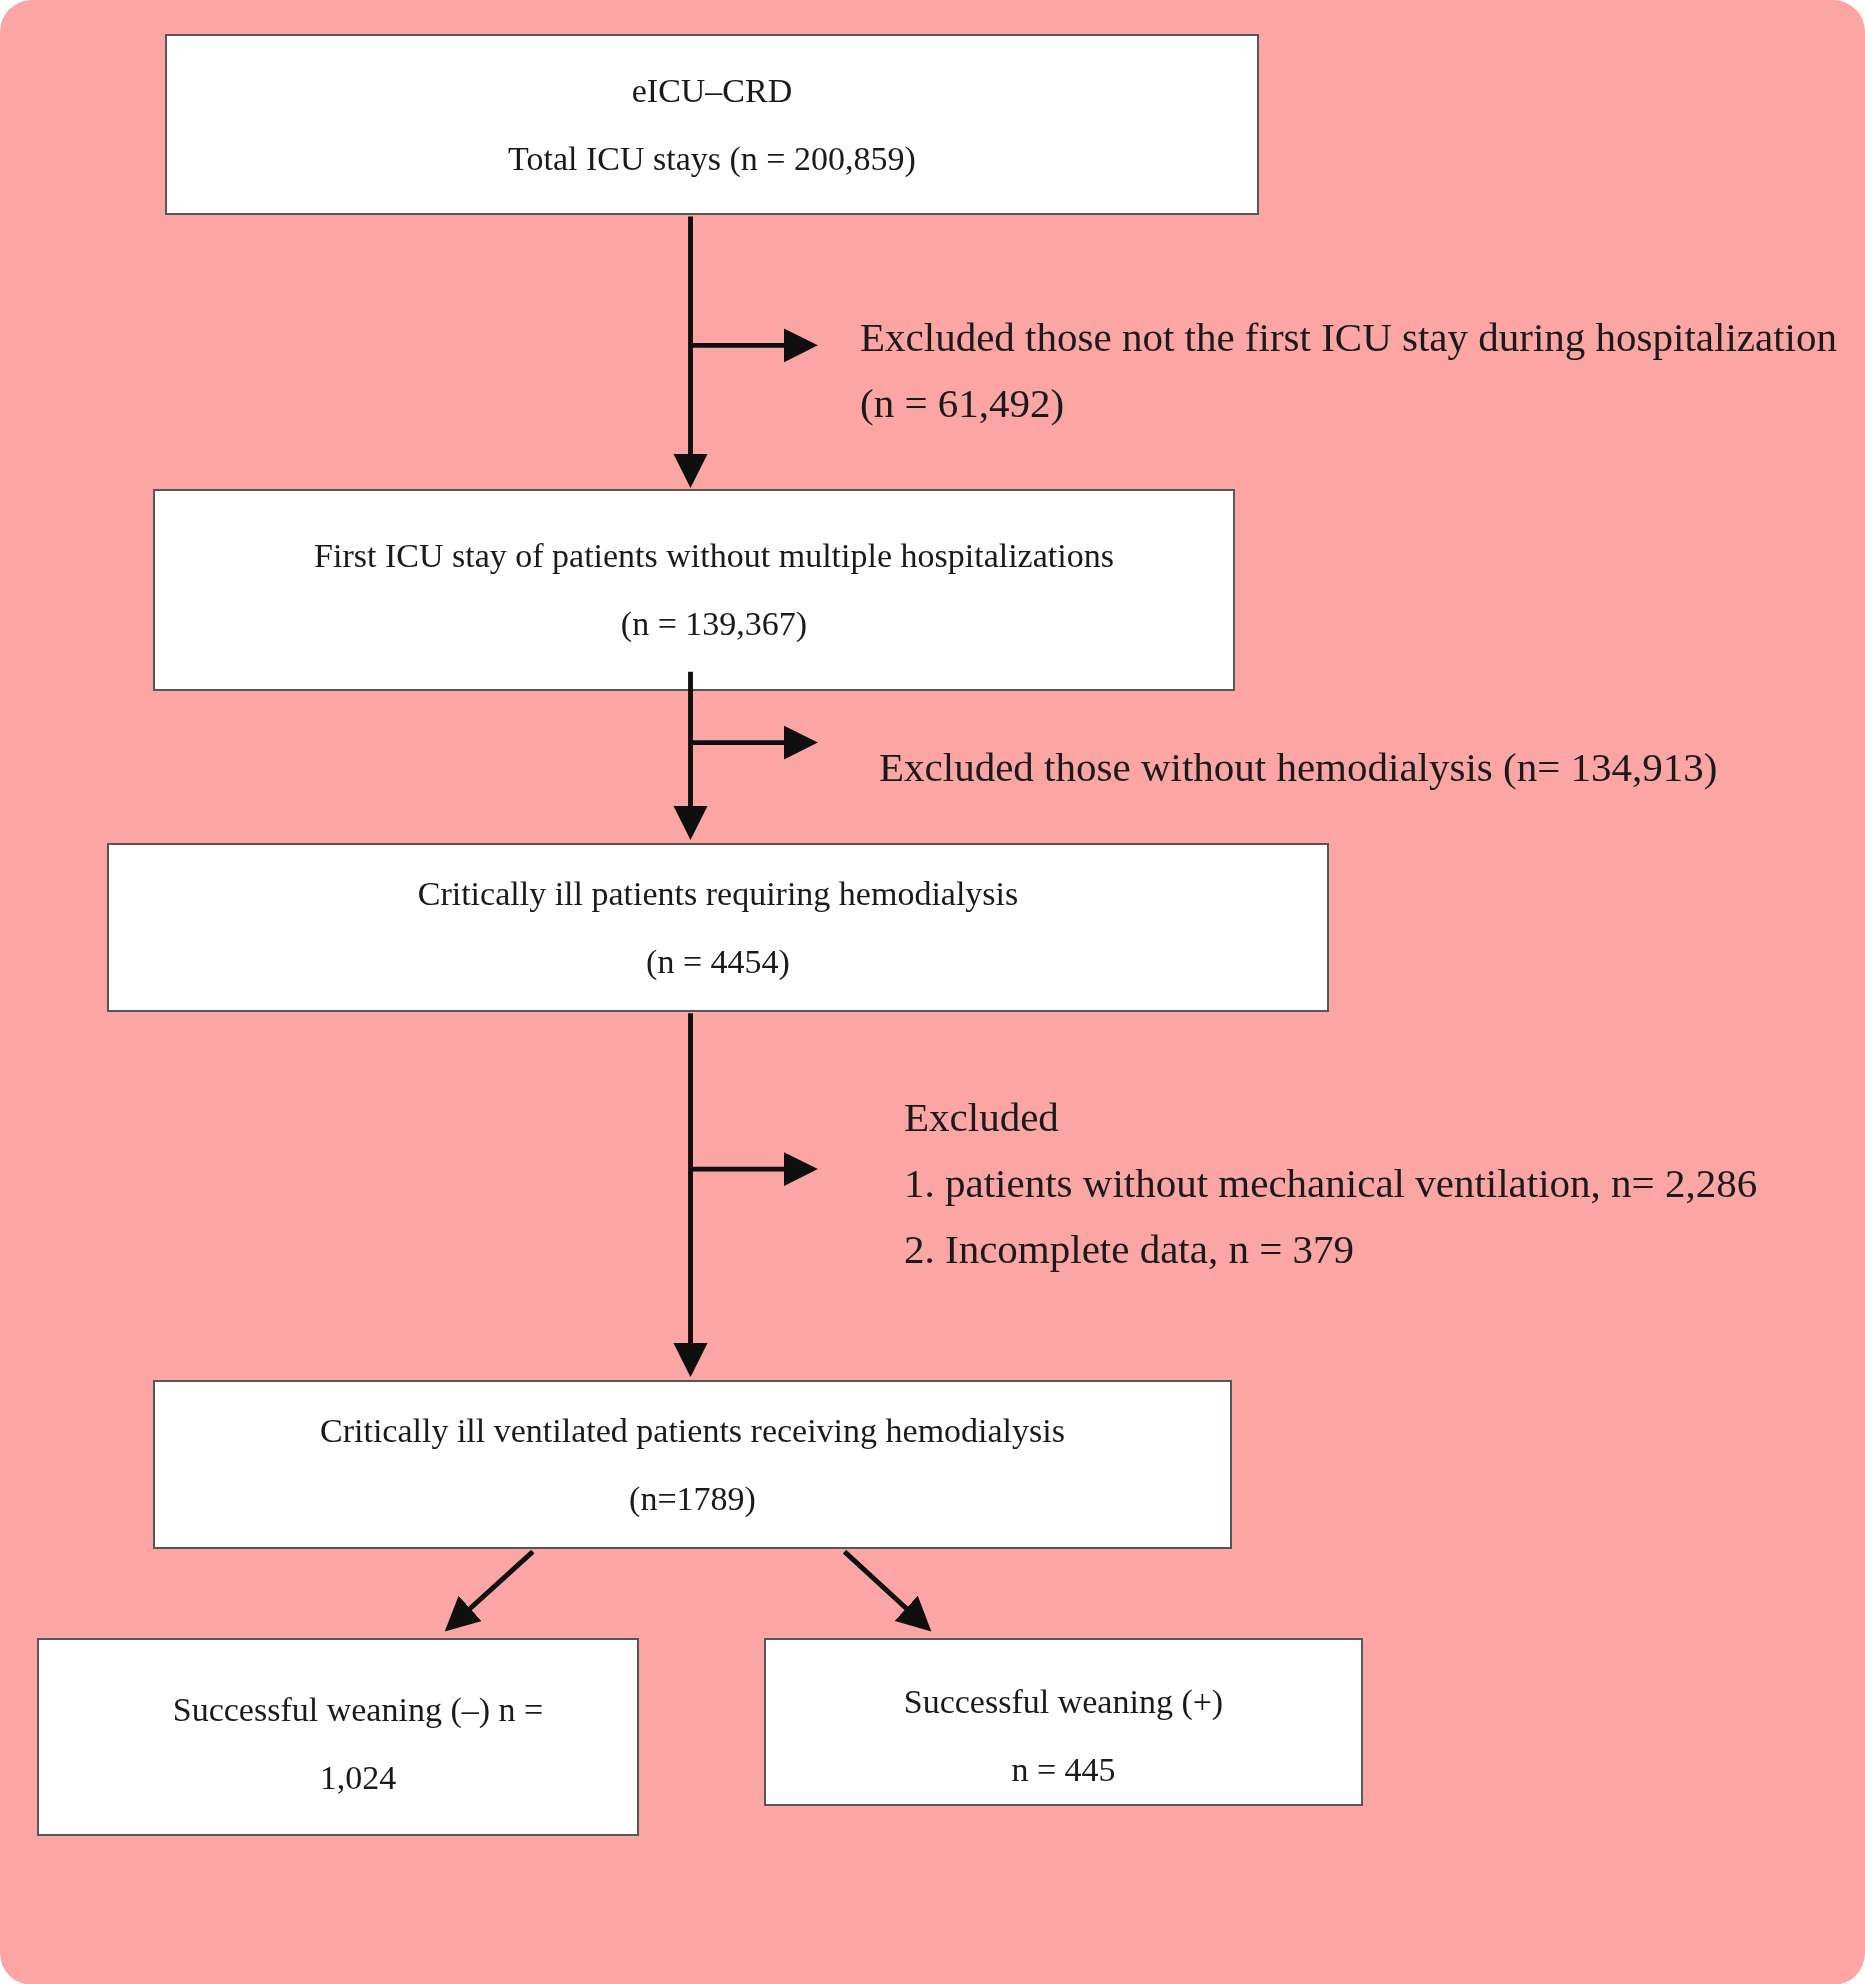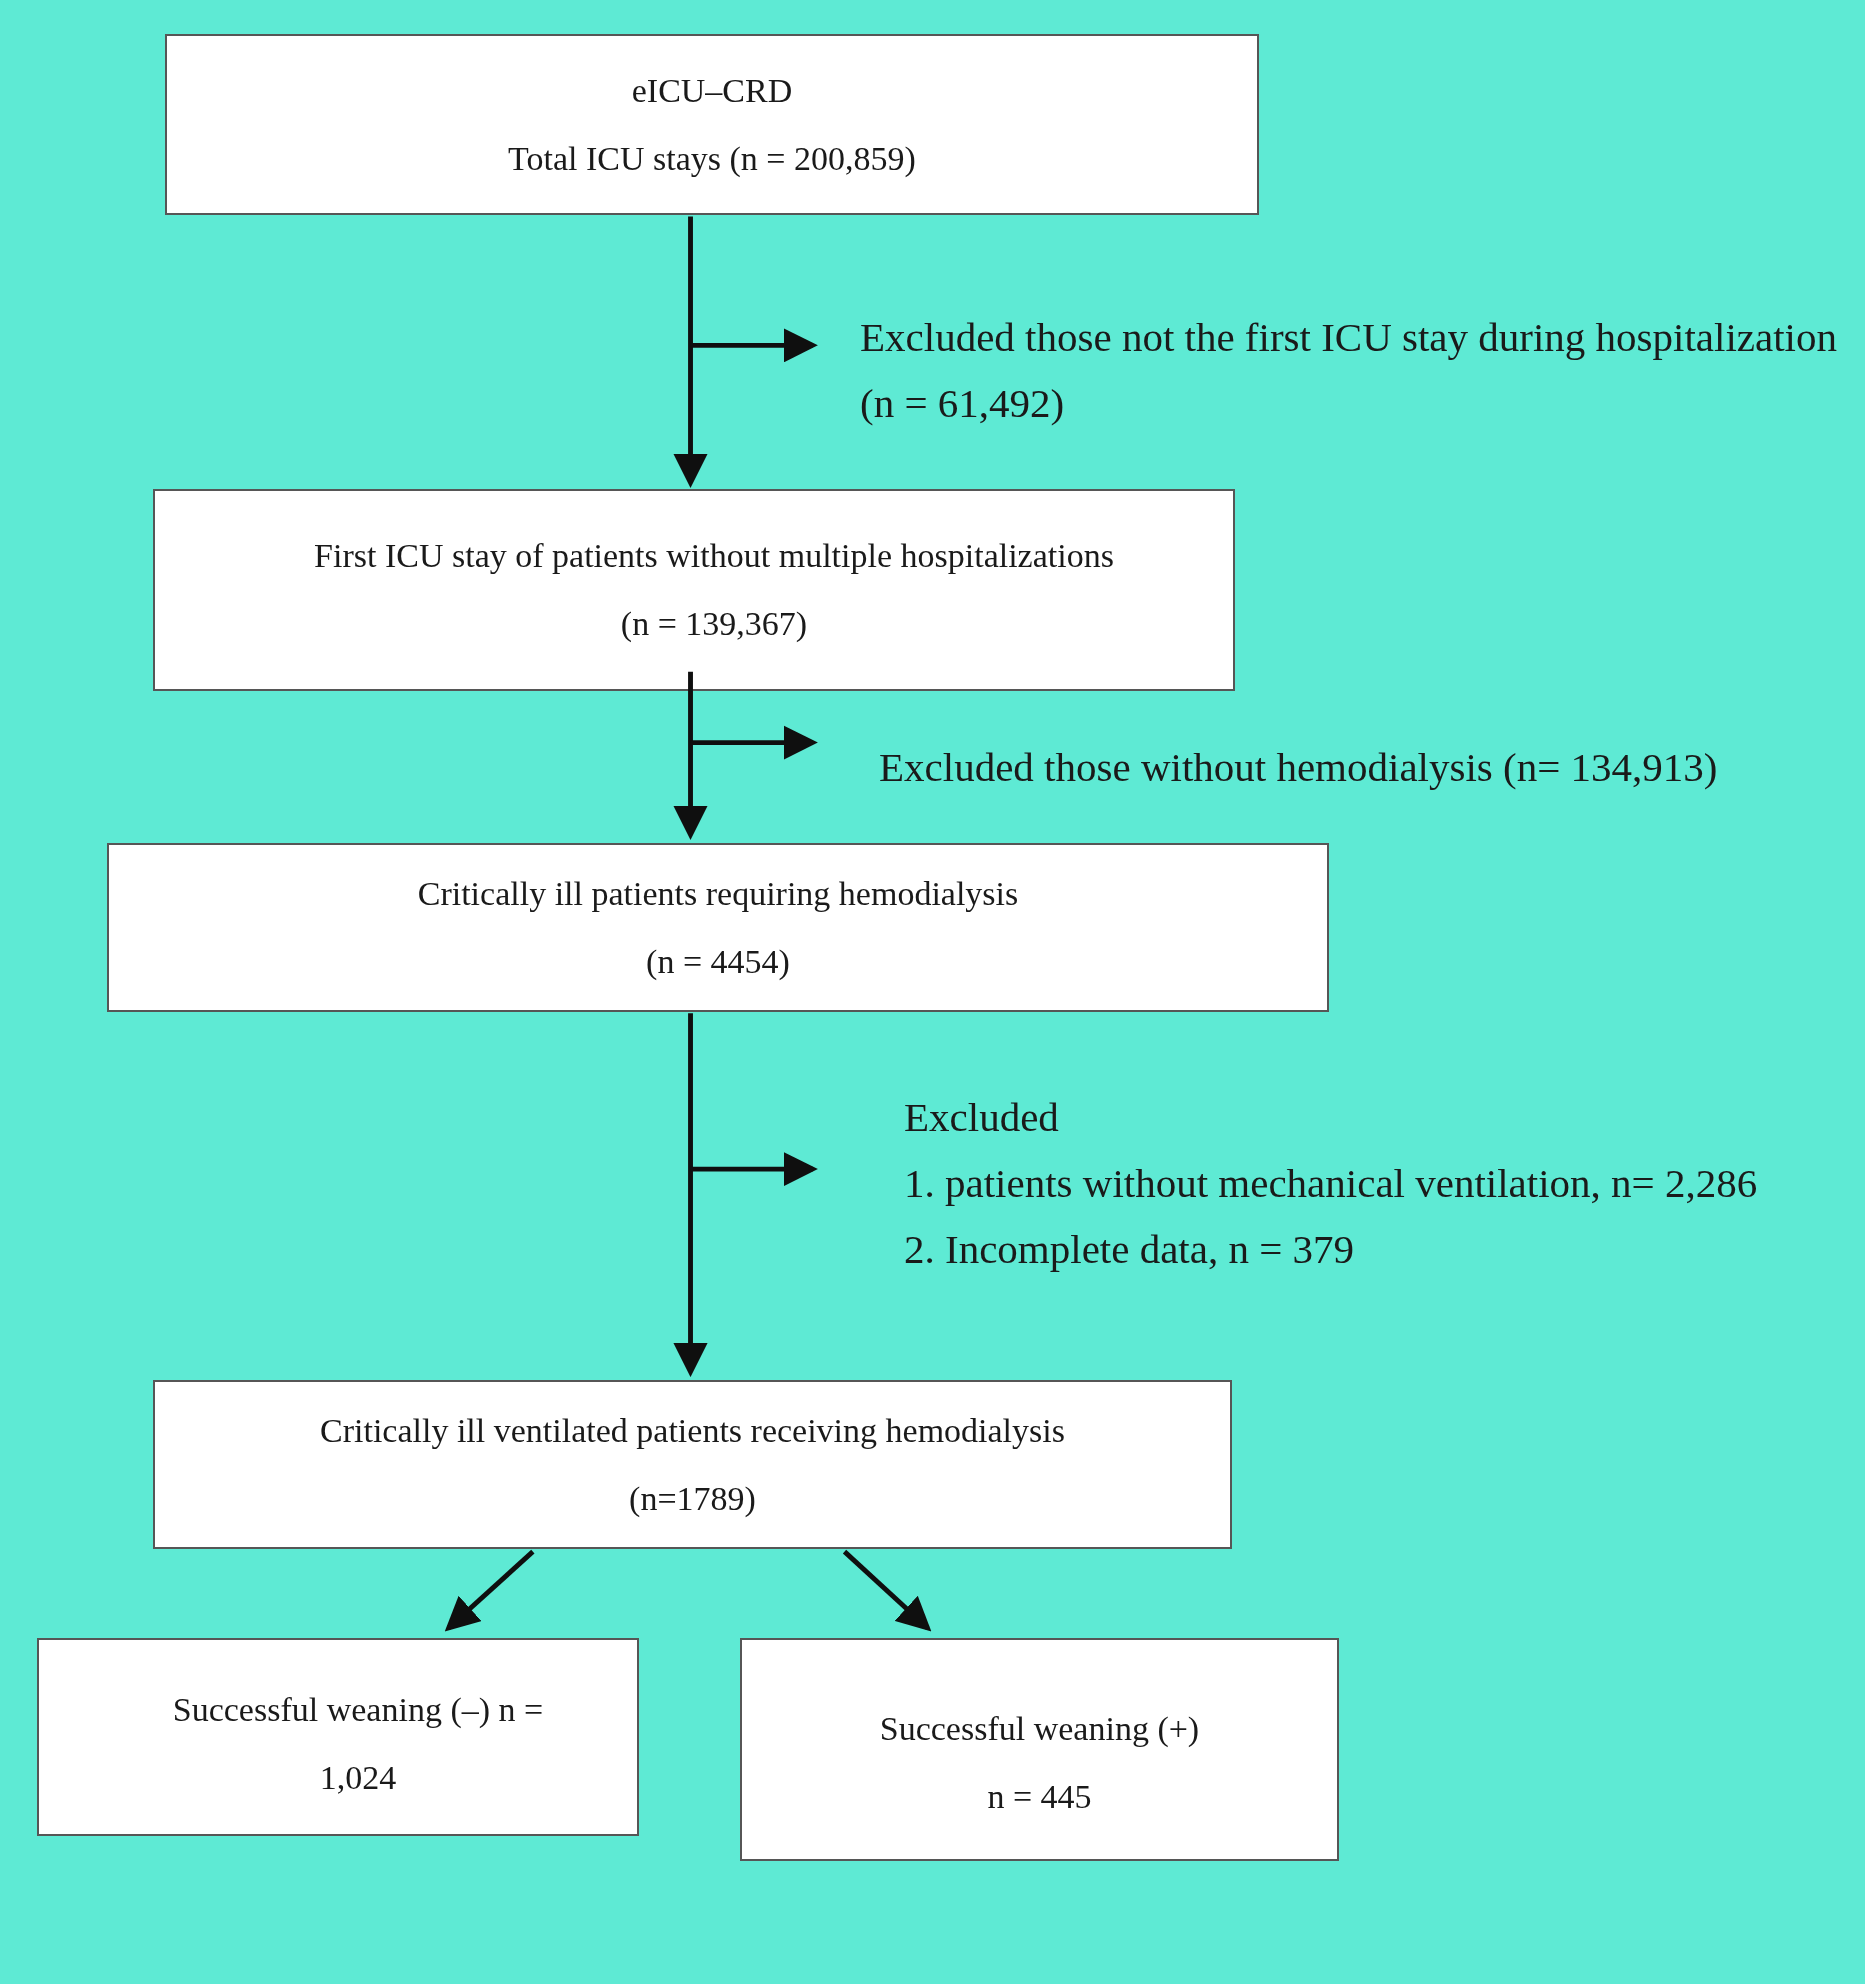--- a/index.html
+++ b/index.html
@@ -4,24 +4,25 @@
 <style>
   html, body {
     margin: 0;
     padding: 0;
     background: #ffffff;
   }
   .page {
     position: relative;
     width: 1865px;
     height: 1985px;
-    background: #5eead4;
+    background: #fca5a5;
     font-family: "Liberation Serif", "DejaVu Serif", serif;
     color: #1a1a1a;
     overflow: hidden;
+    border-radius: 32px;
   }
   .flowbox {
     position: absolute;
     border: 2.4px solid #565656;
     background: #ffffff;
     display: flex;
     flex-direction: column;
     justify-content: center;
     align-items: center;
     text-align: center;
@@ -34,21 +35,21 @@
     position: absolute;
     font-size: 41px;
     line-height: 66px;
     white-space: nowrap;
   }
   #box-source        { left: 165px;  top: 34px;   width: 1094px; height: 181px; }
   #box-first-stay    { left: 153px;  top: 489px;  width: 1082px; height: 202px; padding-left: 40px; }
   #box-hemodialysis  { left: 107px;  top: 843px; width: 1222px; height: 169px; }
   #box-ventilated    { left: 153px;  top: 1380px; width: 1079px; height: 169px; }
   #box-wean-neg      { left: 37px;   top: 1638px; width: 602px;  height: 198px; padding-top: 14.7px; padding-left: 40px; }
-  #box-wean-pos      { left: 740px; top: 1638px; width: 599px;  height: 223px; padding-top: 27px; }
+  #box-wean-pos      { left: 764px; top: 1638px; width: 599px;  height: 168px; padding-top: 27px; }
   #note-exclusion-1  { left: 860px; top: 304px; }
   #note-exclusion-2  { left: 879px; top: 734px; }
   #note-exclusion-3  { left: 867px; top: 1084px; margin-left: 37px; }
   svg.arrow-layer {
     position: absolute;
     left: 0; top: 0;
     width: 1865px;
     height: 1985px;
     pointer-events: none;
   }

